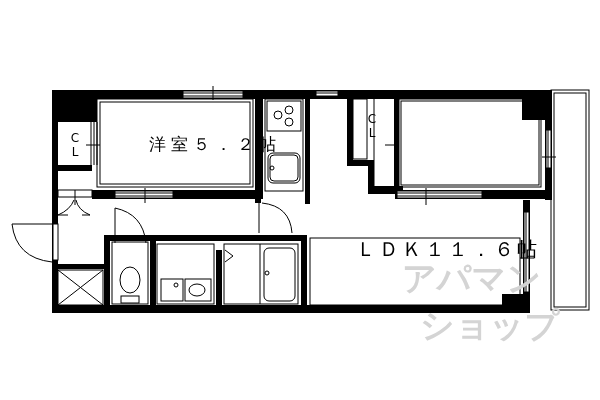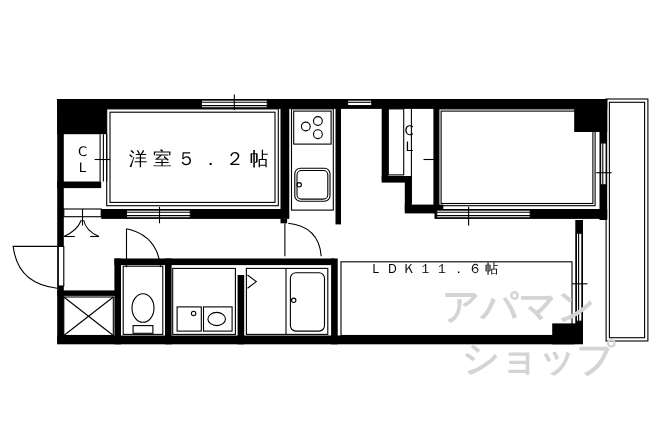--- a/index.html
+++ b/index.html
@@ -1,18 +1,18 @@
 <!DOCTYPE html>
 <html><head>
 <meta charset="utf-8">
 <style>
   html,body{margin:0;padding:0;background:#fff;}
   #root{position:relative;width:600px;height:400px;overflow:hidden;background:#fff;font-family:"DejaVu Sans",sans-serif;}
   svg{position:absolute;left:0;top:0;}
-  .lbl{position:absolute;font-family:"DejaVu Sans",sans-serif;color:#000;white-space:nowrap;letter-spacing:5px;font-size:17px;}
+  .lbl{position:absolute;font-family:"DejaVu Sans",sans-serif;color:#000;white-space:nowrap;letter-spacing:5px;font-size:17px;margin-left:32px;}
   .cl{position:absolute;font-family:"DejaVu Sans",sans-serif;font-size:12px;line-height:14px;color:#000;text-align:center;width:12px;}
   .wm{position:absolute;font-family:"DejaVu Sans",sans-serif;font-weight:bold;color:#d4d4d4;white-space:nowrap;}
 </style>
 </head>
 <body>
 
 <div id="root">
   <svg width="600" height="400" viewBox="0 0 600 400" stroke="#000" fill="none" stroke-width="1">
 
     <g>
@@ -156,21 +156,21 @@
     <g>
       <rect x="224" y="244" width="74" height="60"></rect>
       <line x1="260" y1="244" x2="260" y2="304"></line>
       <rect x="264" y="248" width="31" height="53" rx="5"></rect>
       <circle cx="267" cy="273" r="2"></circle>
       <path d="M225 250 L233 256 L225 262"></path>
     </g>
   </svg>
 
   <div class="lbl" style="left:117px;top:133px;">洋室５．２帖</div>
-  <div class="lbl" style="left:336px;top:236px;font-size:12px;letter-spacing:3px;font-family:Liberation Serif, serif;">ＬＤＫ１１．６帖</div>
+  <div class="lbl" style="left:324px;top:236px;font-size:20px;letter-spacing:3px;font-family:Liberation Serif, serif;">ＬＤＫ１１．６帖</div>
 
   <div class="cl" style="left:69px;top:131px;">
     <div>C</div>
     <div>L</div>
   </div>
   <div class="cl" style="left:366px;top:112px;">
     <div>C</div>
     <div>L</div>
   </div>
 

